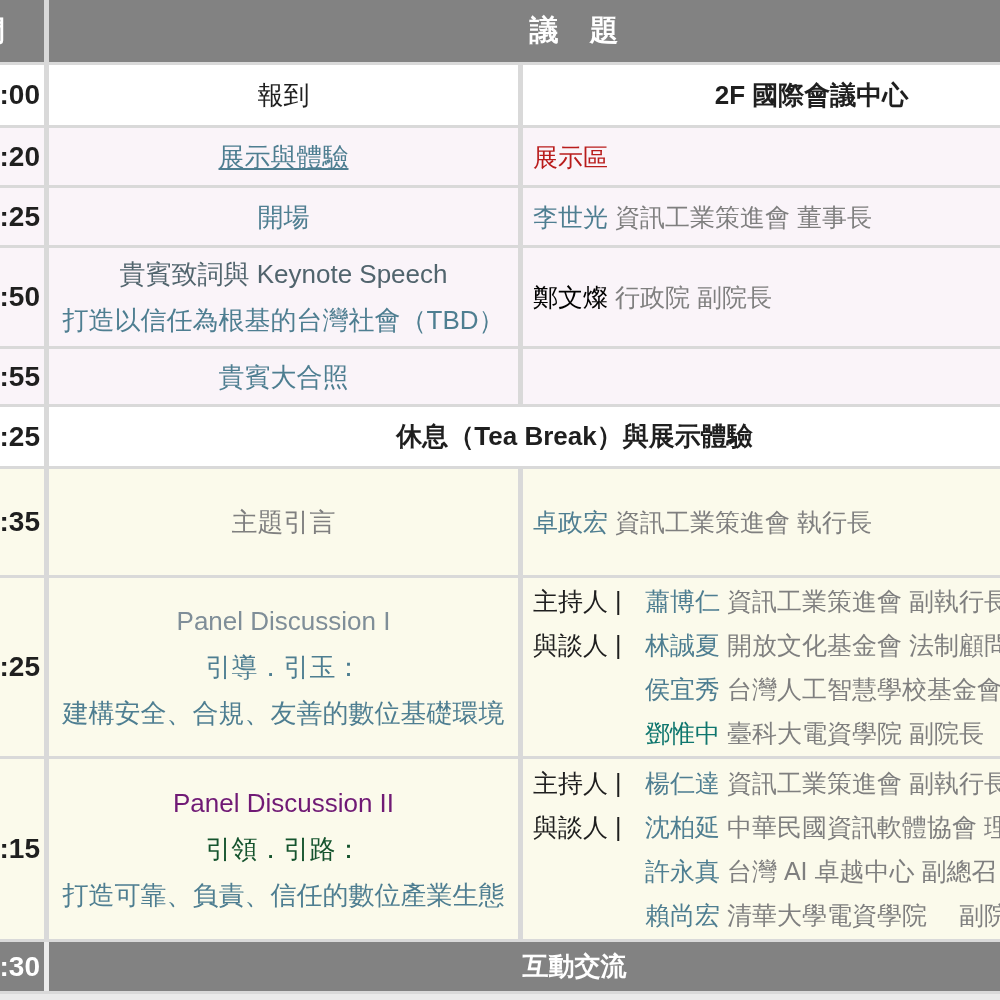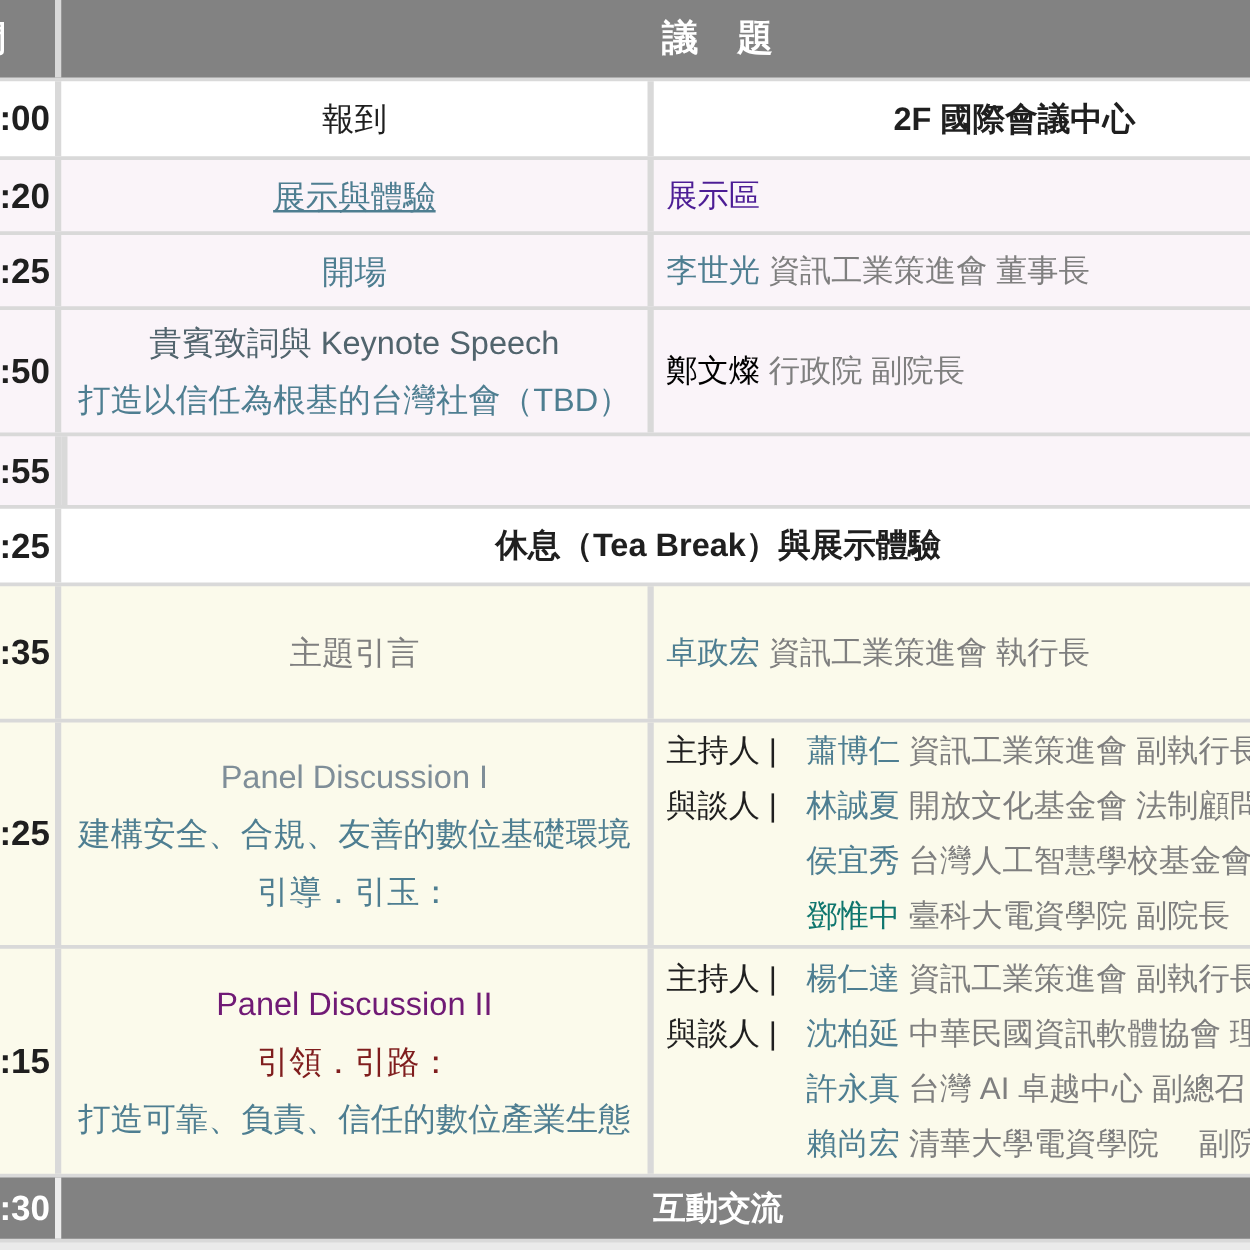--- a/index.html
+++ b/index.html
@@ -66,21 +66,21 @@
     <div class="row" style="height: 57px; background: rgb(250, 244, 249);">
       <div class="cell time">
         <span>:20</span>
       </div>
       <div class="vb"></div>
       <div class="cell topic">
         <div class="tline"><span style="color: rgb(78, 126, 145); text-decoration: underline;">展示與體驗</span></div>
       </div>
       <div class="vb"></div>
       <div class="cell speaker">
-        <div class="sline"><span style="color: #4c1d95;">展示區</span></div>
+        <div class="sline"><span style="color: #b91c1c;">展示區</span></div>
       </div>
     </div>
     <div class="row" style="height: 57px; background: rgb(250, 244, 249);">
       <div class="cell time">
         <span>:25</span>
       </div>
       <div class="vb"></div>
       <div class="cell topic">
         <div class="tline"><span style="color: rgb(78, 126, 145);">開場</span></div>
       </div>
@@ -101,20 +101,23 @@
       <div class="vb"></div>
       <div class="cell speaker">
         <div class="sline"><span style="color: #000000;">鄭文燦</span><span style="color: rgb(127, 127, 127);">  行政院  副院長</span></div>
       </div>
     </div>
     <div class="row" style="height: 55px; background: rgb(250, 244, 249);">
       <div class="cell time">
         <span>:55</span>
       </div>
       <div class="vb"></div>
+      <div class="cell topic">
+        <div class="tline"><span style="color: rgb(78, 126, 145);">貴賓大合照</span></div>
+      </div>
       <div class="vb"></div>
       <div class="cell speaker"></div>
     </div>
     <div class="row" style="height: 59px; background: rgb(255, 255, 255);">
       <div class="cell time">
         <span>:25</span>
       </div>
       <div class="vb"></div>
       <div class="cell merged">
         <span style="color: rgb(31, 31, 31);">休息（Tea Break）與展示體驗</span>
@@ -133,39 +136,39 @@
         <div class="sline"><span style="color: rgb(78, 126, 145); margin-top: 36px;">卓政宏</span><span style="color: rgb(127, 127, 127);">  資訊工業策進會  執行長</span></div>
       </div>
     </div>
     <div class="row" style="height: 178px; background: rgb(251, 250, 235);">
       <div class="cell time">
         <span>:25</span>
       </div>
       <div class="vb"></div>
       <div class="cell topic">
         <div class="tline"><span style="color: rgb(127, 142, 152);">Panel Discussion I</span></div>
+        <div class="tline"><span style="color: rgb(78, 126, 145);">引導．引玉：</span></div>
         <div class="tline"><span style="color: rgb(78, 126, 145);">建構安全、合規、友善的數位基礎環境</span></div>
-        <div class="tline"><span style="color: rgb(78, 126, 145);">引導．引玉：</span></div>
       </div>
       <div class="vb"></div>
       <div class="cell speaker">
         <div class="sline"><span class="role-label" style="color: rgb(31, 31, 31);">主持人 | </span><span style="color: rgb(78, 126, 145);">蕭博仁</span><span style="color: rgb(127, 127, 127);"> 資訊工業策進會  副執行長</span></div>
         <div class="sline"><span class="role-label" style="color: rgb(31, 31, 31);">與談人 | </span><span style="color: rgb(78, 126, 145);">林誠夏</span><span style="color: rgb(127, 127, 127);"> 開放文化基金會  法制顧問</span></div>
         <div class="sline indented"><span style="color: rgb(78, 126, 145);">侯宜秀</span><span style="color: rgb(127, 127, 127);"> 台灣人工智慧學校基金會</span></div>
         <div class="sline indented"><span style="color: #0f766e;">鄧惟中</span><span style="color: rgb(127, 127, 127);"> 臺科大電資學院  副院長</span></div>
       </div>
     </div>
     <div class="row" style="height: 180px; background: rgb(251, 250, 235);">
       <div class="cell time">
         <span>:15</span>
       </div>
       <div class="vb"></div>
       <div class="cell topic">
         <div class="tline"><span style="color: #701a75;">Panel Discussion II</span></div>
-        <div class="tline"><span style="color: #7f1d1d;">引領．引路：</span></div>
+        <div class="tline"><span style="color: #14532d;">引領．引路：</span></div>
         <div class="tline"><span style="color: rgb(78, 126, 145);">打造可靠、負責、信任的數位產業生態</span></div>
       </div>
       <div class="vb"></div>
       <div class="cell speaker">
         <div class="sline"><span class="role-label" style="color: rgb(31, 31, 31);">主持人 | </span><span style="color: rgb(78, 126, 145);">楊仁達</span><span style="color: rgb(127, 127, 127);"> 資訊工業策進會  副執行長</span></div>
         <div class="sline"><span class="role-label" style="color: rgb(31, 31, 31);">與談人 | </span><span style="color: rgb(78, 126, 145);">沈柏延</span><span style="color: rgb(127, 127, 127);"> 中華民國資訊軟體協會  理</span></div>
         <div class="sline indented"><span style="color: rgb(78, 126, 145);">許永真</span><span style="color: rgb(127, 127, 127);"> 台灣 AI 卓越中心  副總召</span></div>
         <div class="sline indented"><span style="color: rgb(78, 126, 145);">賴尚宏</span><span style="color: rgb(127, 127, 127);"> 清華大學電資學院　 副院</span></div>
       </div>
     </div>

